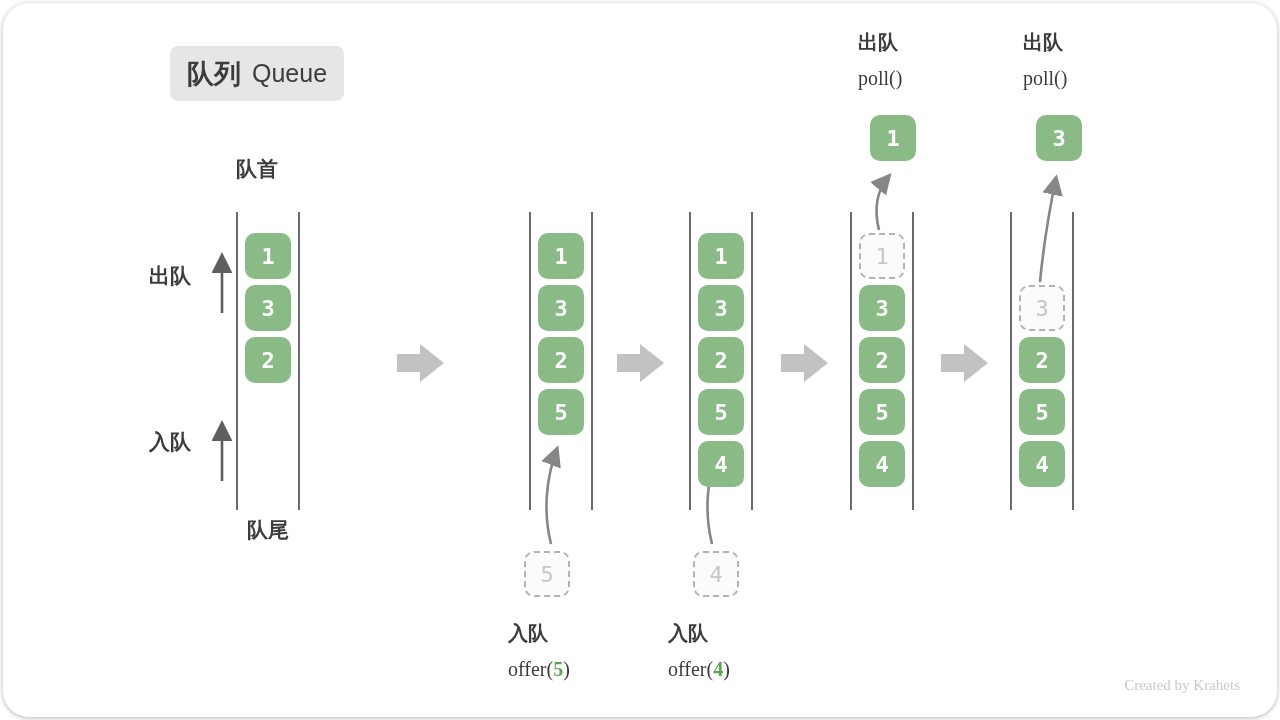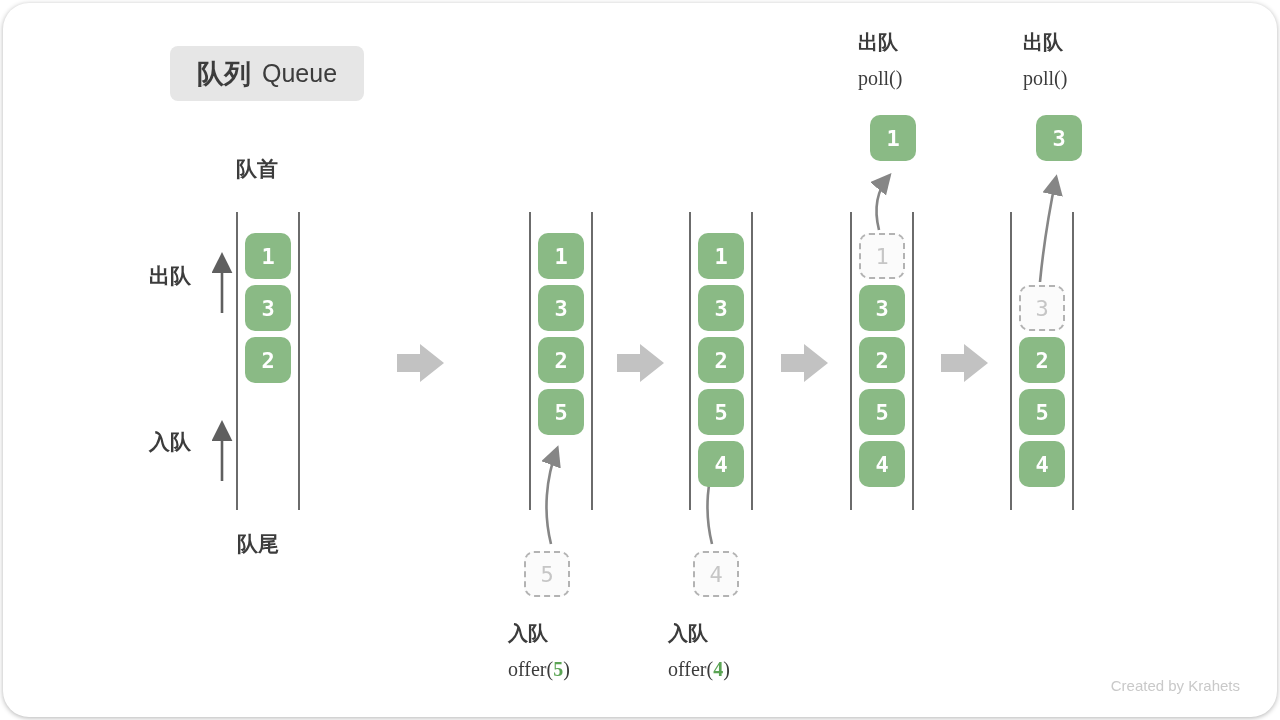--- a/index.html
+++ b/index.html
@@ -8,38 +8,38 @@
     --wall-line:#474747; --text-dark:#3C3C3C; --code-accent-green:#5BA454;
     --block-arrow-gray:#C2C2C2; --curve-arrow-gray:#868686;
     --badge-bg:#E6E6E6; --watermark-gray:#C9C9C9; --dir-arrow:#5F5F5F;
   }
   *{margin:0;padding:0;box-sizing:border-box}
   html,body{width:1280px;height:720px;background:#fff;overflow:hidden;
     font-family:"Liberation Sans",sans-serif}
   .card{position:absolute;left:3px;top:3px;width:1274px;height:714px;
     background:#fff;border-radius:26px;box-shadow:0 1px 5px rgba(0,0,0,.30)}
   .layer{position:absolute;left:0;top:0;width:1280px;height:720px}
-  .badge{position:absolute;left:170px;top:46px;width:194px;height:55px;
+  .badge{position:absolute;left:170px;top:46px;width:174px;height:55px;
     background:var(--badge-bg);border-radius:8px;display:flex;align-items:center;
     justify-content:center;gap:11px}
   .badge-zh{font-size:27px;font-weight:bold;color:var(--text-dark)}
   .badge-en{font-family:Liberation Sans, sans-serif;font-size:25px;color:var(--text-dark)}
   .zh-label{position:absolute;font-size:21px;font-weight:bold;color:var(--text-dark);white-space:nowrap}
   .box{position:absolute;width:46px;height:46px;border-radius:10px;
     background:var(--box-green);color:var(--box-text);
     font-family:"DejaVu Sans Mono",monospace;font-size:22px;font-weight:bold;
     display:flex;align-items:center;justify-content:center}
   .box.ghost{background:var(--ghost-bg);border:2px dashed var(--ghost-border);
     color:var(--ghost-text);font-weight:normal}
   .ann{position:absolute;white-space:nowrap}
   .ann .ann-title{font-size:20px;font-weight:bold;color:var(--text-dark);line-height:26px;margin-bottom:10px}
   .ann .code{font-family:Liberation Serif, serif;font-size:20px;color:var(--text-dark);line-height:26px}
   .ann .code .accent{color:var(--code-accent-green);font-weight:bold}
   .watermark{position:absolute;right:40px;bottom:26px;
-    font-family:Liberation Sans, sans-serif;font-size:15px;color:var(--watermark-gray)}
+    font-family:Liberation Serif, serif;font-size:15px;color:var(--watermark-gray)}
 </style>
 </head>
 <body>
 
 <div class="card"></div>
 
 <svg class="layer" viewBox="0 0 1280 720">
   <defs>
     <marker id="mk-curve" markerWidth="9" markerHeight="9" refX="6.5" refY="4" orient="auto">
       <path d="M0,0 L8,4 L0,8 Z" fill="var(--curve-arrow-gray)"></path>
@@ -83,21 +83,21 @@
   <line x1="222" y1="313" x2="222" y2="256" stroke="var(--dir-arrow)" stroke-width="2.6" marker-end="url(#mk-dir)"></line>
   <line x1="222" y1="481" x2="222" y2="424" stroke="var(--dir-arrow)" stroke-width="2.6" marker-end="url(#mk-dir)"></line>
 </svg>
 
 <div class="badge">
   <span class="badge-zh">队列</span>
   <span class="badge-en">Queue</span>
 </div>
 
 <div class="zh-label" style="left:226px;top:155px;width:62px;text-align:center">队首</div>
-<div class="zh-label" style="left:237px;top:530px;width:62px;text-align:left">队尾</div>
+<div class="zh-label" style="left:237px;top:516px;width:62px;text-align:center">队尾</div>
 <div class="zh-label" style="left:149px;top:262px">出队</div>
 <div class="zh-label" style="left:149px;top:428px">入队</div>
 
 <div class="box" style="left:245px;top:233px">1</div>
 <div class="box" style="left:245px;top:285px">3</div>
 <div class="box" style="left:245px;top:337px">2</div>
 
 <div class="box" style="left:538px;top:233px">1</div>
 <div class="box" style="left:538px;top:285px">3</div>
 <div class="box" style="left:538px;top:337px">2</div>

